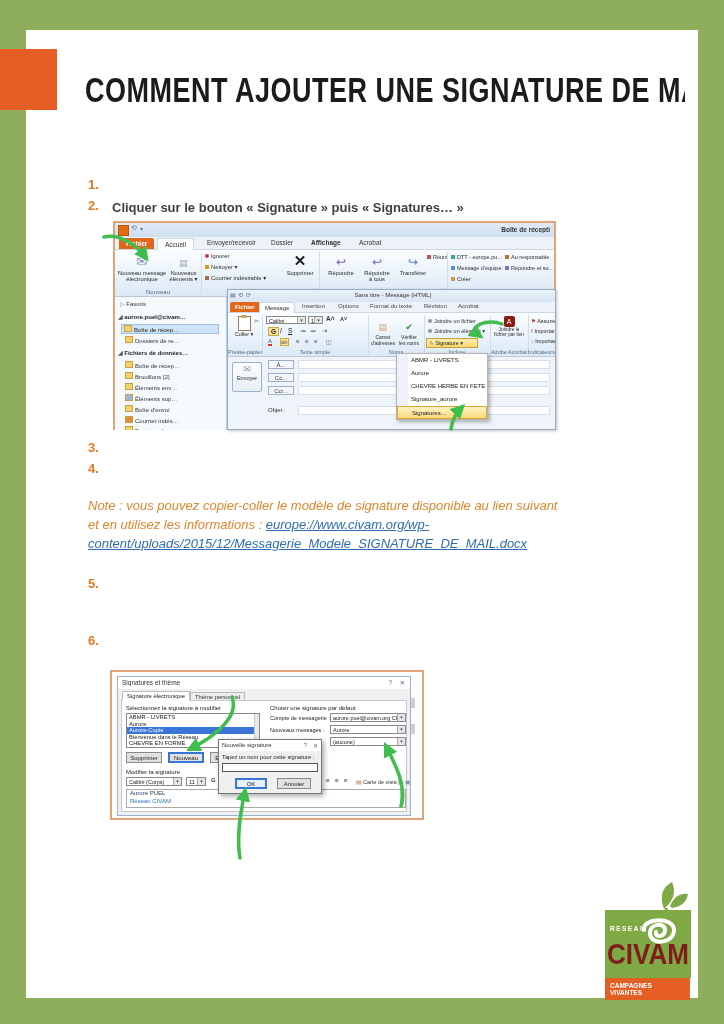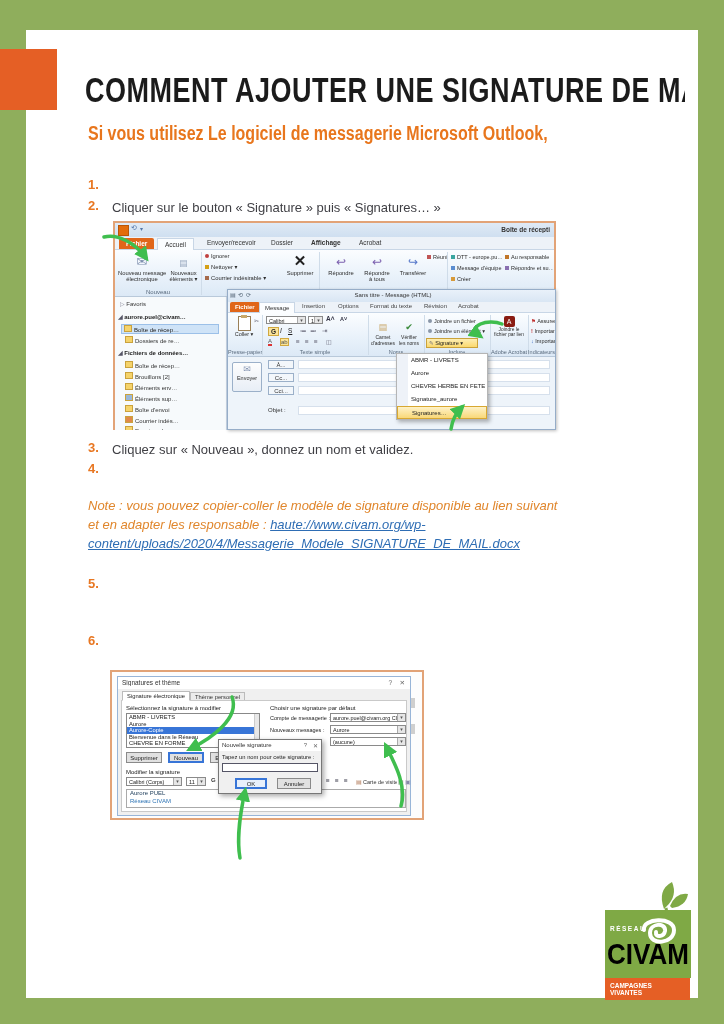--- a/index.html
+++ b/index.html
@@ -30,25 +30,24 @@
   .combo .dd{position:absolute;right:0;top:0;bottom:0;width:7px;background:#e6e6e6;border-left:1px solid #aaa;font-size:5px;color:#555;text-align:center;line-height:7px;}
 </style>
 </head>
 <body>
 
 <div id="page">
   <div id="panel" class="ab"></div>
   <div id="osq" class="ab"></div>
 
   <div class="ab ttl nw" style="left:85px;top:70px;width:600px;height:40px;"><span class="stretch">COMMENT AJOUTER UNE SIGNATURE DE MAIL</span></div>
-  <div class="ab sub nw" style="left:88px;top:122px;width:560px;height:24px;"><span class="stretch">Si vous utilisez Le logiciel de messagerie Microsoft Outlook,</span></div>
 
   <div class="ab stepnum" style="left:88px;top:177px;">1.</div>
   <div class="ab stepnum" style="left:88px;top:198px;">2.</div>
-  <div class="ab steptext nw" style="left:112px;top:198px;width:552px;">Cliquer sur le bouton « Signature » puis « Signatures… »</div>
+  <div class="ab steptext nw" style="left:112px;top:198px;width:552px;font-weight:bold;">Cliquer sur le bouton « Signature » puis « Signatures… »</div>
 
   <div class="ab shot" style="left:113px;top:221px;width:443px;height:209px;">
 
     <div class="ab" style="left:0;top:0;width:439px;height:14px;background:linear-gradient(#dfeaf6,#cfdff0);">
       <span class="ab" style="left:3px;top:2px;width:9px;height:9px;background:#e36c0a;border:1px solid #b85508;"></span>
       <span class="ab" style="left:16px;top:1px;font-size:7px;color:#5577aa;">⟲</span>
       <span class="ab" style="left:25px;top:2px;font-size:6px;color:#5577aa;">▾</span>
       <span class="ab tb nw" style="right:4px;top:3px;font-weight:bold;">Boîte de récepti</span>
     </div>
 
@@ -223,26 +222,25 @@
         <div class="nw" style="height:13px;line-height:13px;padding-left:14px;font-size:6px;color:#222;">ABMR - LIVRETS</div>
         <div class="nw" style="height:13px;line-height:13px;padding-left:14px;font-size:6px;color:#222;">Aurore</div>
         <div class="nw" style="height:13px;line-height:13px;padding-left:14px;font-size:6px;color:#222;">CHEVRE HERBE EN FETE</div>
         <div class="nw" style="height:13px;line-height:13px;padding-left:14px;font-size:6px;color:#222;">Signature_aurore</div>
         <div class="nw" style="height:13px;line-height:12px;padding-left:14px;font-size:6px;color:#222;background:linear-gradient(#fef2c8,#f9d878);border:1px solid #d8a831;box-sizing:border-box;">Signatures…</div>
       </div>
     </div>
   </div>
 
   <div class="ab stepnum" style="left:88px;top:440px;">3.</div>
-  <div class="ab steptext nw" style="left:112px;top:440px;width:552px;">Cliquez sur « Nouveau », donnez un nom et validez.</div>
   <div class="ab stepnum" style="left:88px;top:461px;">4.</div>
 
   <div class="ab note" style="left:88px;top:496px;width:540px;">
     <span>Note : vous pouvez copier-coller le modèle de signature disponible au lien suivant</span><br>
-    <span>et en  adapter les responsable : </span><a class="lnk" href="#"><span>haute://www.civam.org/wp-</span><br><span>content/uploads/2020/4/Messagerie_Modele_SIGNATURE_DE_MAIL.docx</span></a>
+    <span>et en  utilisez les informations : </span><a class="lnk" href="#"><span>europe://www.civam.org/wp-</span><br><span>content/uploads/2015/12/Messagerie_Modele_SIGNATURE_DE_MAIL.docx</span></a>
   </div>
 
   <div class="ab stepnum" style="left:88px;top:576px;">5.</div>
   <div class="ab stepnum" style="left:88px;top:633px;">6.</div>
 
   <div class="ab shot" style="left:110px;top:670px;width:314px;height:150px;">
     <div class="ab" style="left:299px;top:26px;width:4px;height:10px;background:#cfcfcf;"></div>
     <div class="ab" style="left:299px;top:52px;width:4px;height:10px;background:#cfcfcf;"></div>
     <div class="ab" style="left:5px;top:4px;width:294px;height:140px;background:#f0f0f0;border:1px solid #98b5d8;box-sizing:border-box;">
 
@@ -309,21 +307,21 @@
   </div>
 
   <svg class="ab" style="left:602px;top:878px;width:92px;height:102px;" viewBox="0 0 92 102">
     <path d="M62,31 Q55,12 70,4 Q76,18 64,29 Z" fill="#7fa945"></path>
     <path d="M68,28 Q74,14 86,16 Q84,28 70,30 Z" fill="#7fa945"></path>
     <rect x="3" y="32" width="86" height="68" fill="#7fa945"></rect>
     <path d="M64,30 C66,36 64,40 60,42" stroke="#7fa945" stroke-width="3" fill="none"></path>
     <path d="M42,52 C40,40 72,38 72,52 C72,66 48,68 48,55 C48,45 64,44 63,53 C62,59 53,60 54,54" stroke="#ffffff" stroke-width="4" fill="none" stroke-linecap="round"></path>
   </svg>
   <div class="ab nw" style="left:610px;top:925px;font-size:6.5px;font-weight:bold;color:#fff;letter-spacing:1.5px;">RÉSEAU</div>
-  <div class="ab nw" style="left:607px;top:936px;font-size:26px;font-weight:bold;color:#000000;"><span class="stretch" style="transform:scaleY(1.15);">CIVAM</span></div>
+  <div class="ab nw" style="left:607px;top:936px;font-size:26px;font-weight:bold;color:#7f1d1d;"><span class="stretch" style="transform:scaleY(1.15);">CIVAM</span></div>
   <div class="ab" style="left:605px;top:978px;width:85px;height:22px;background:#e55f25;">
     <div class="nw" style="font-size:6.5px;font-weight:bold;color:#fff;padding:4px 0 0 5px;line-height:7px;">CAMPAGNES</div>
     <div class="nw" style="font-size:6.5px;font-weight:bold;color:#fff;padding-left:5px;line-height:7px;">VIVANTES</div>
   </div>
 
   <svg class="ab" style="left:0;top:0;width:724px;height:1024px;pointer-events:none;z-index:50;" viewBox="0 0 724 1024">
     <defs>
       <marker id="ah" viewBox="0 0 10 10" refX="7" refY="5" markerWidth="4.2" markerHeight="4.2" orient="auto-start-reverse">
         <path d="M0,0 L10,5 L0,10 z" fill="#3fbe4e"></path>
       </marker>

